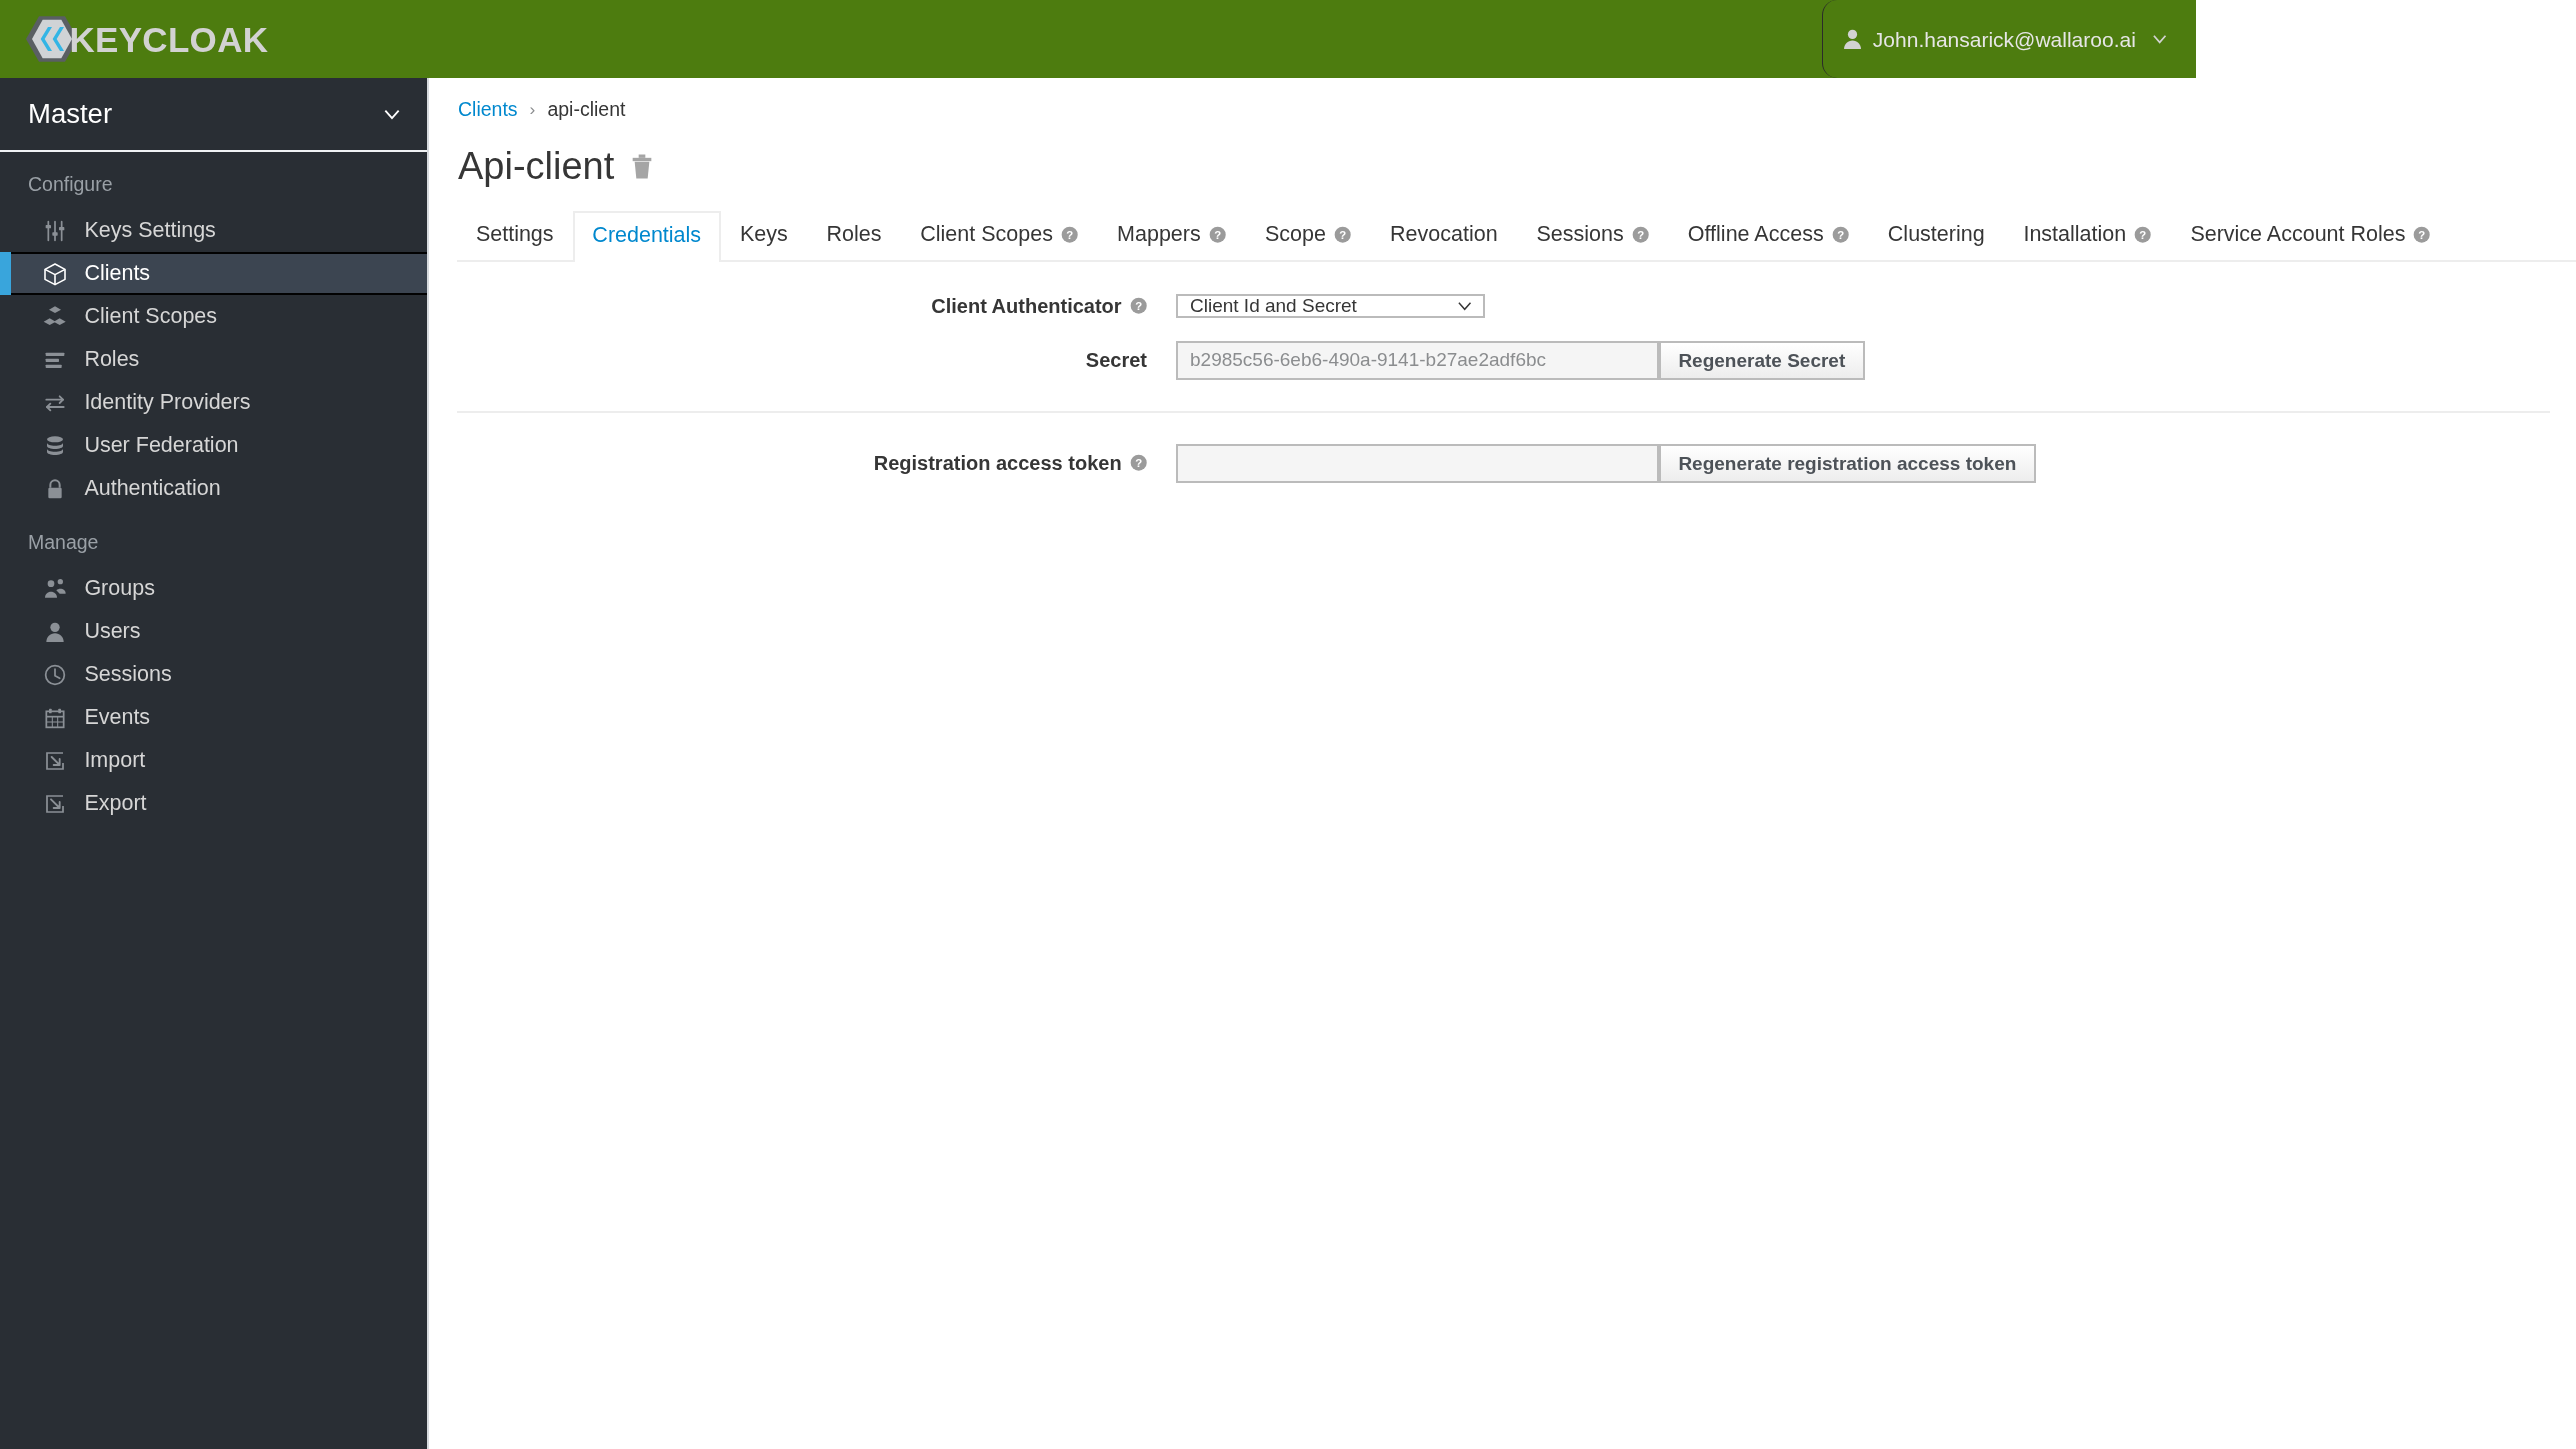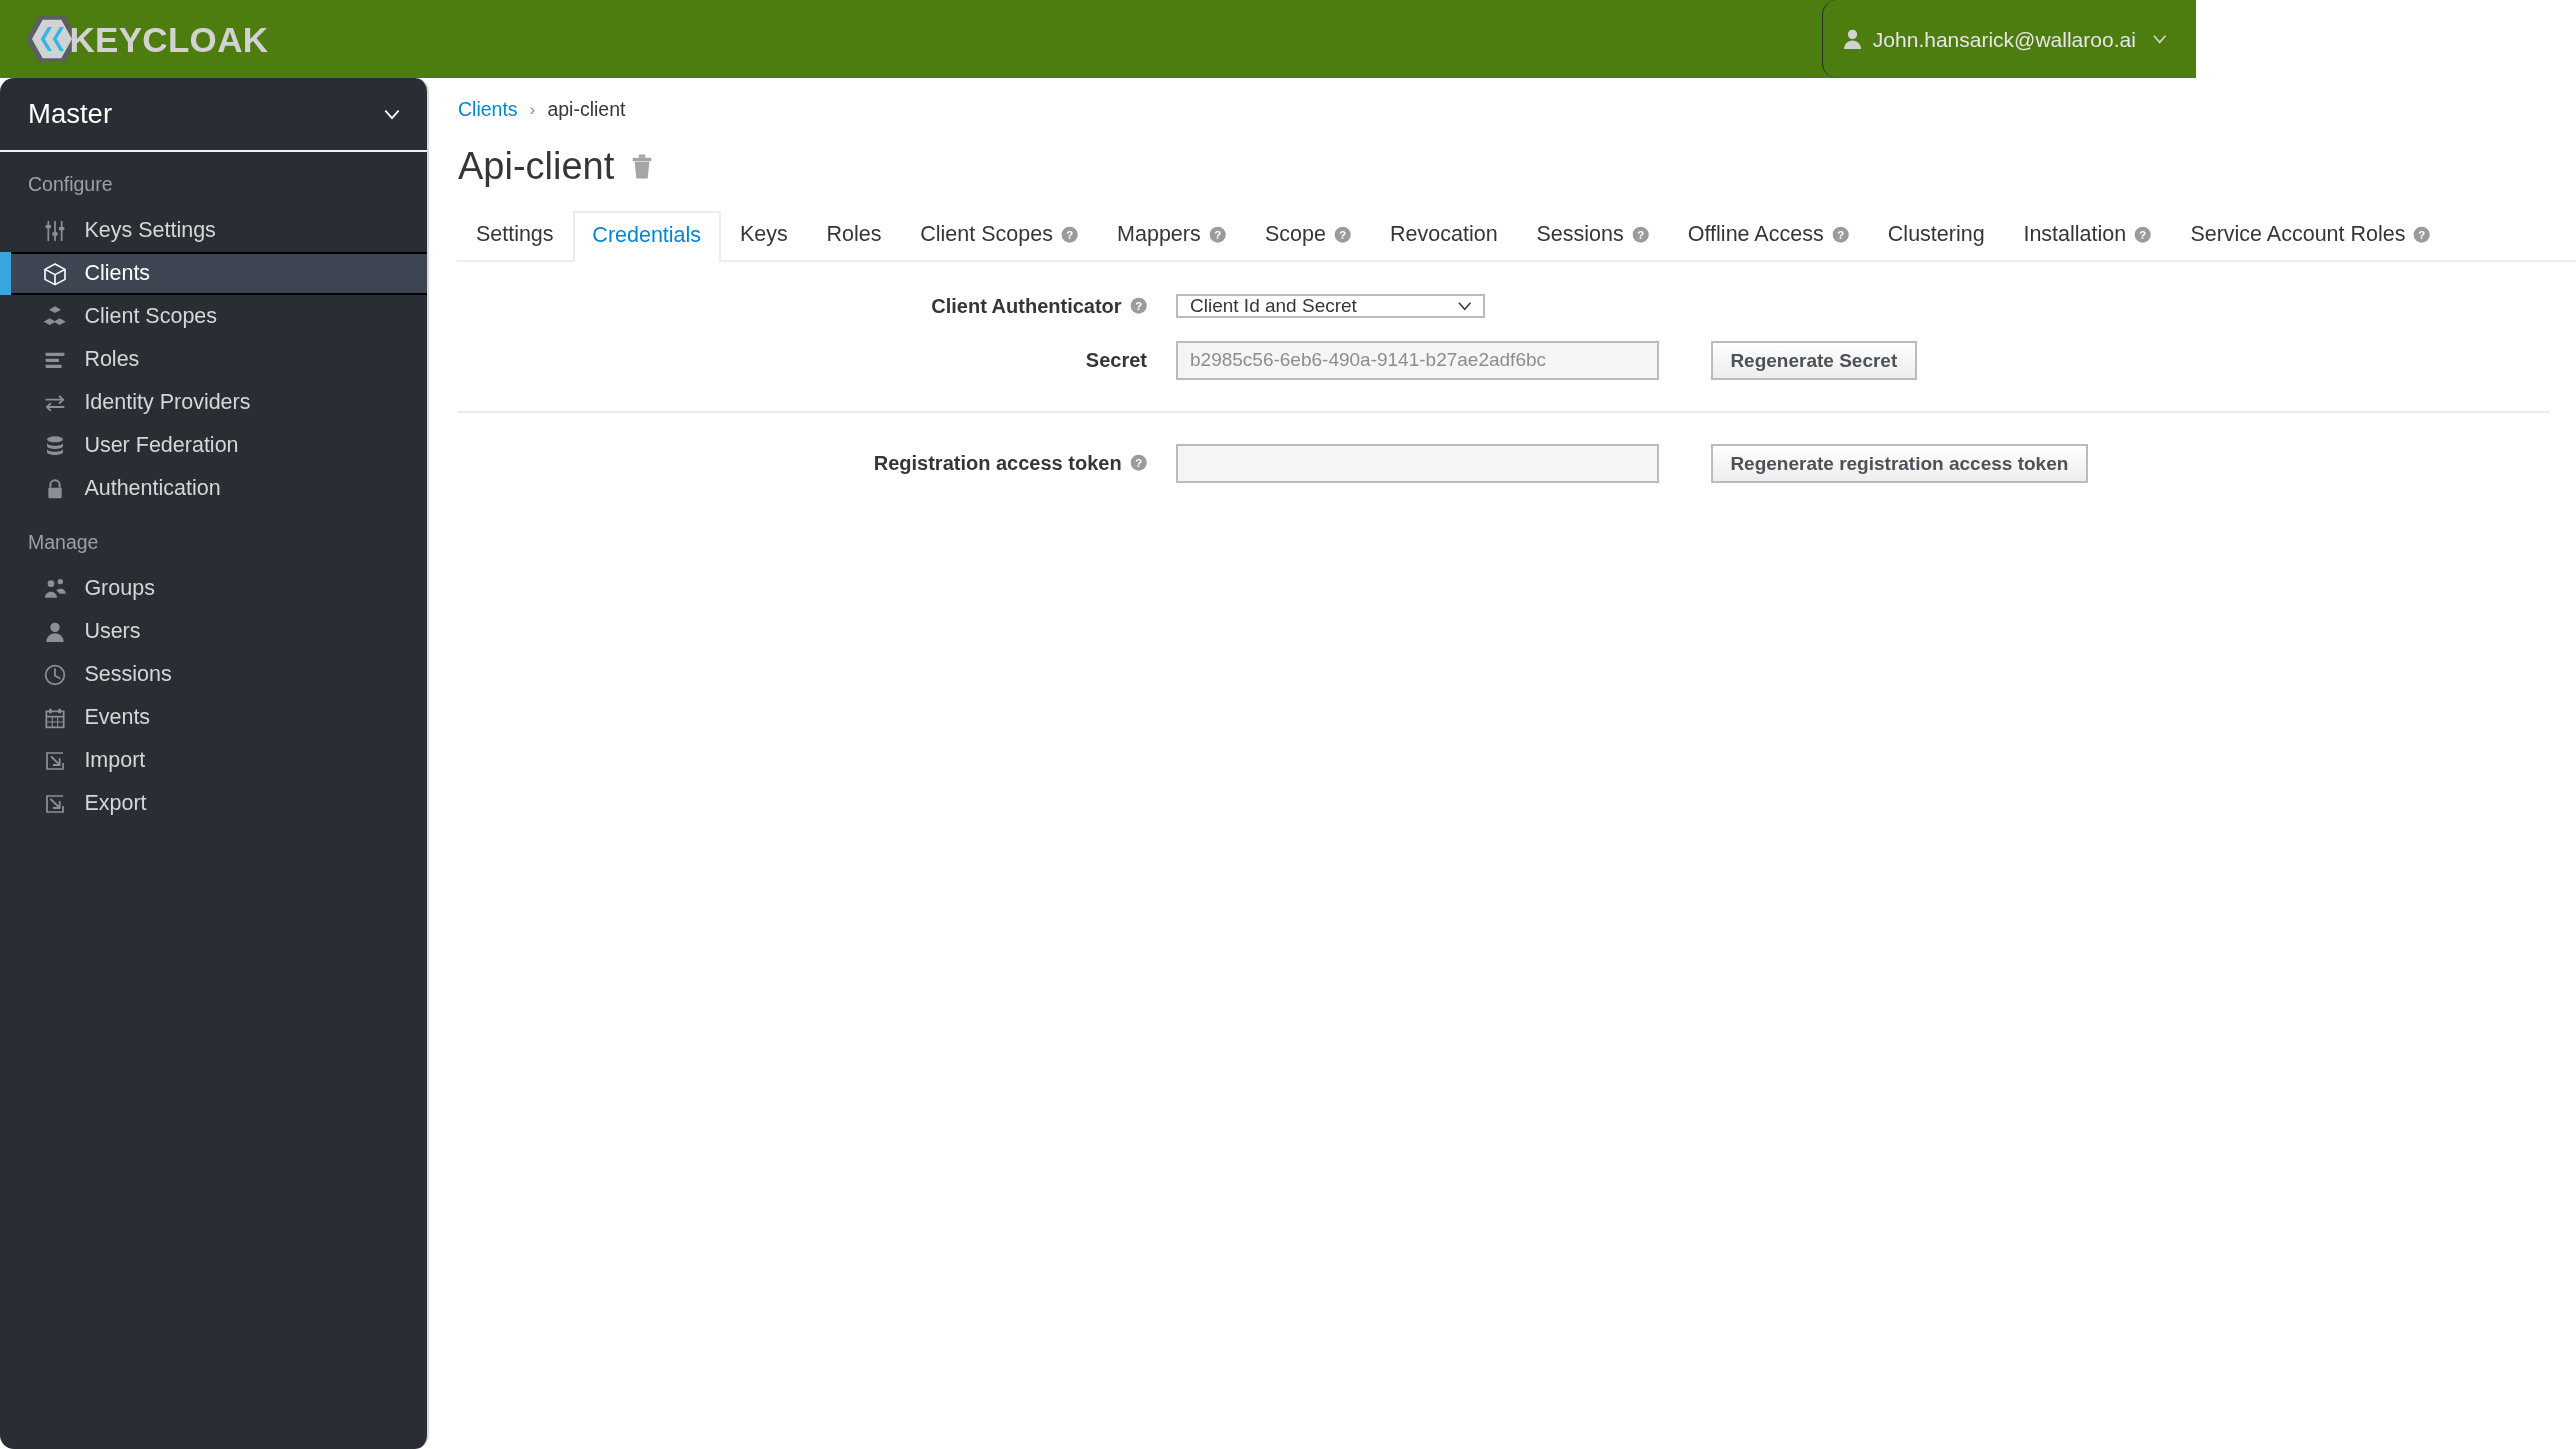--- a/index.html
+++ b/index.html
@@ -55,21 +55,20 @@
     width: 17.4px; height: 17.4px;
   }
 
   
   .sidebar {
     position: absolute; top: 78px; left: 0;
     width: 429px; height: 1371px;
     background: #292e34;
     border-right: 2px solid #d6dade;
     z-index: 20;
-    border-radius: 14px;
   }
   .realm-selector {
     height: 74px;
     display: flex; align-items: center;
     padding: 0 25.5px 0 28px;
     border-bottom: 2px solid #f0f2f4;
     cursor: pointer;
   }
   .realm-name {
     color: #ffffff;
@@ -235,21 +234,20 @@
 
   .btn {
     height: 39px;
     border: 2px solid #bbbbbb;
     background: linear-gradient(to bottom, #ffffff, #ededed);
     color: #4d5258;
     font-size: 19px;
     font-weight: bold;
     font-family: "Liberation Sans", sans-serif;
     padding: 0 17.4px;
-    margin-left: 52px;
     cursor: pointer;
     line-height: 1;
     white-space: nowrap;
   }
 
   .section-divider {
     border: none;
     border-top: 2px solid #ededed;
     margin: 31px 0 31px 25.5px;
     width: 2093px;

